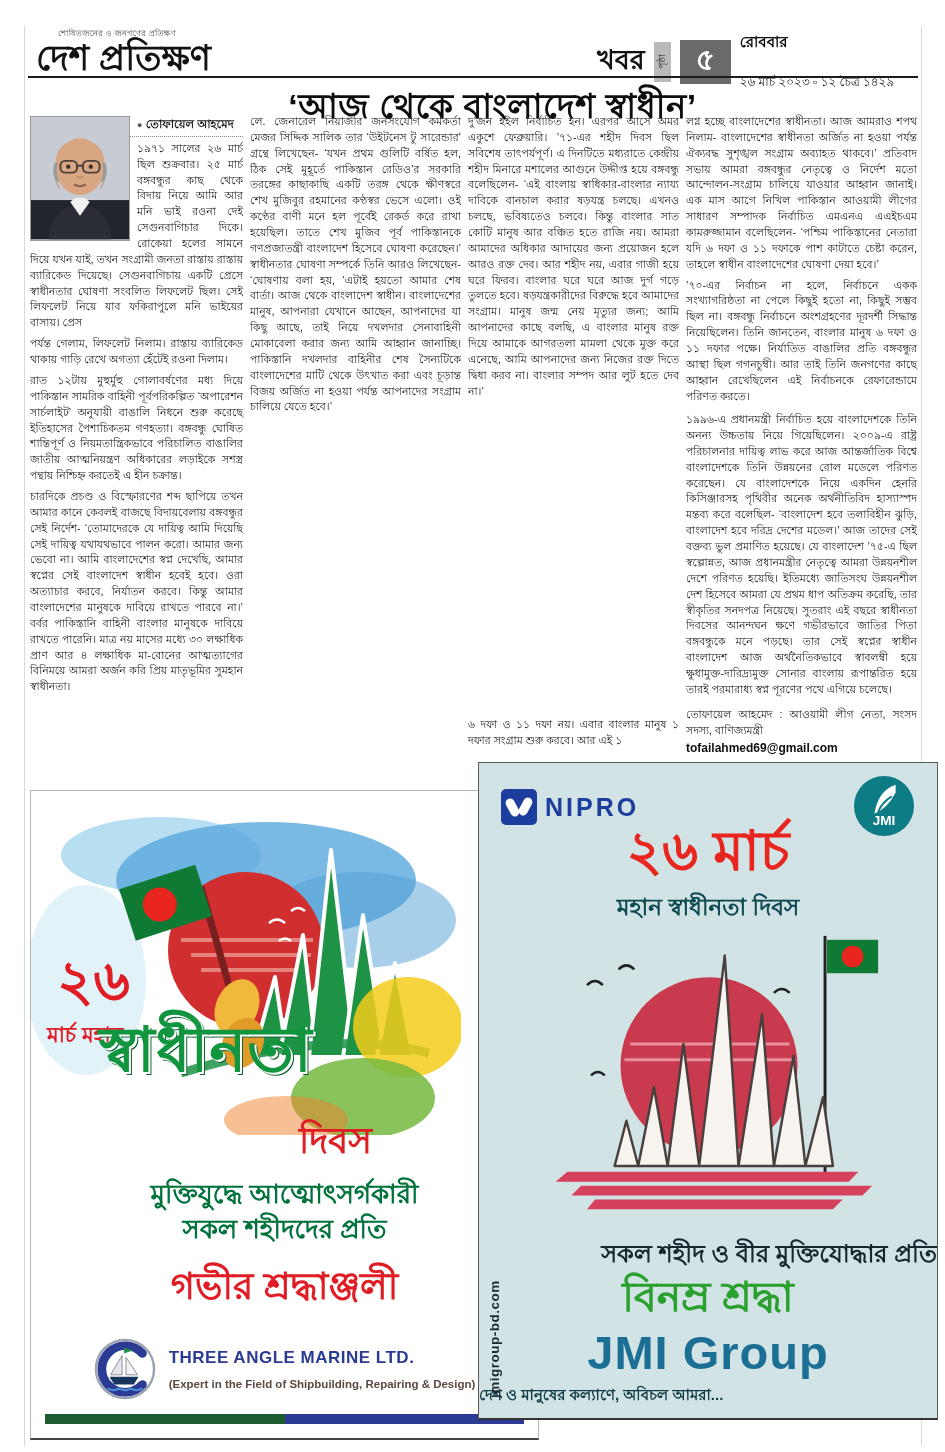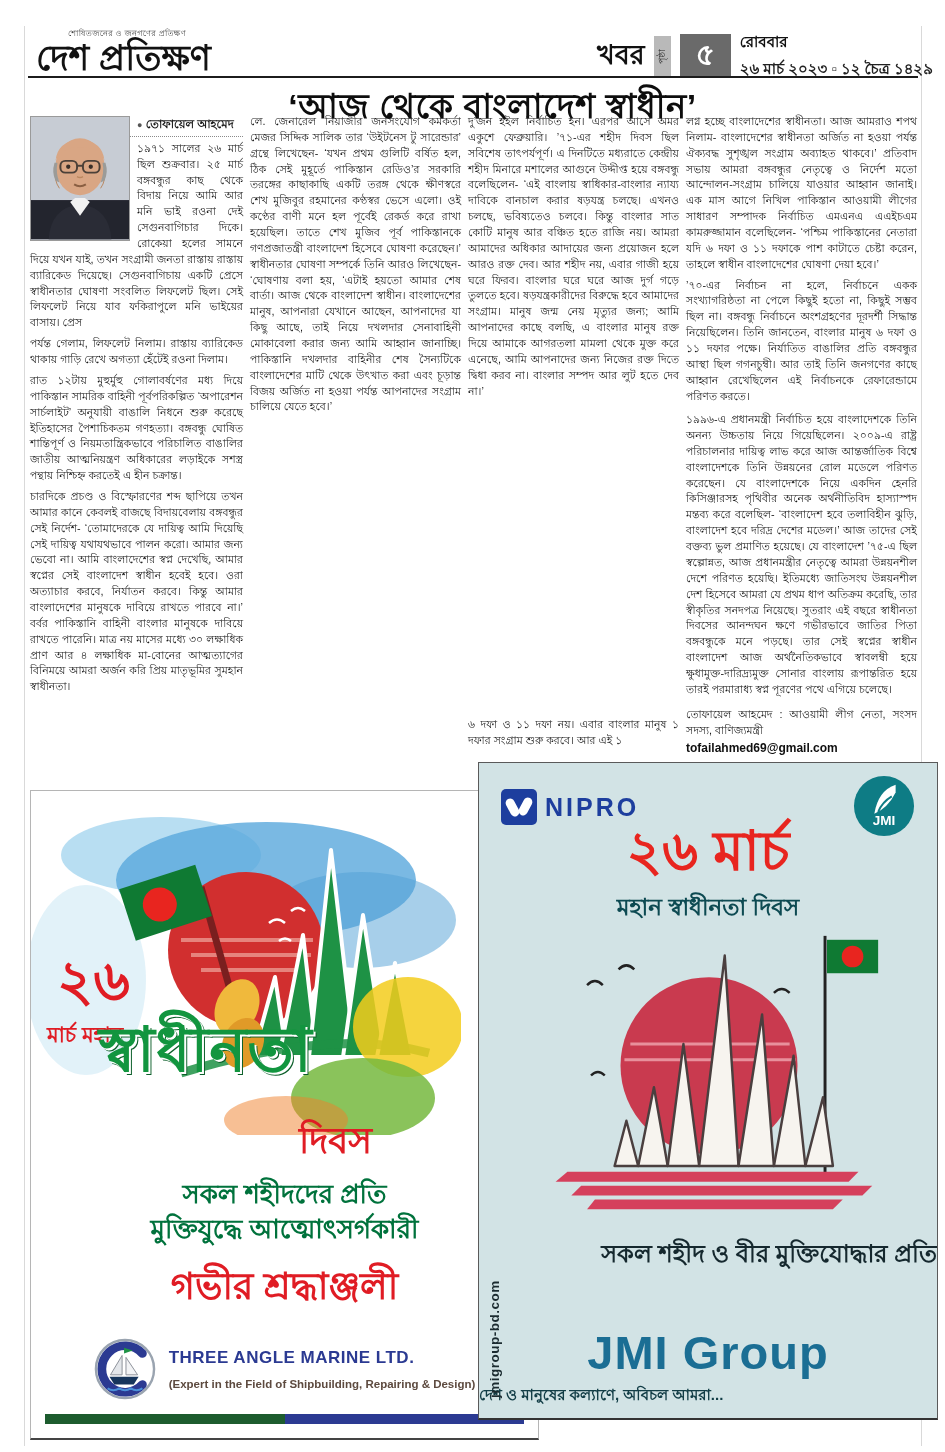--- a/index.html
+++ b/index.html
@@ -4,31 +4,31 @@
 <style>
   * { margin:0; padding:0; box-sizing:border-box; }
   html,body { background:#ffffff; }
   body { width:945px; height:1452px; position:relative; overflow:hidden;
          font-family:"Liberation Sans","DejaVu Sans",sans-serif; color:#1a1a1a; }
   .edge { position:absolute; top:26px; bottom:6px; width:1px; background:#d9d9d9; }
   .edge.l { left:24px; } .edge.r { right:23px; }
 
   
   .masthead { position:absolute; left:30px; top:27px; }
-  .masthead .tagline { font-size:8px; color:#444; letter-spacing:.4px; margin-left:38px; }
+  .masthead .tagline { font-size:8px; color:#444; letter-spacing:.4px; margin-left:28px; }
   .masthead .title { font-size:35px; font-weight:bold; color:#121212; line-height:1.05; position:relative; padding-left:6px; }
   .masthead .accent { position:absolute; left:0; top:14px; width:13px; height:21px; background:#d81f26; border-radius:0 60% 60% 0; opacity:.9; z-index:-1; }
   .hrule { position:absolute; left:28px; right:27px; top:76px; height:2px; background:#1c1c1c; }
   .hdr-right { position:absolute; left:597px; top:30px; display:flex; align-items:center; gap:9px; }
   .khobor { font-size:27px; font-weight:bold; color:#111; }
   .pg-label { width:17px; height:40px; background:#b9b9b9; display:flex; align-items:center; justify-content:center; }
   .pg-label span { transform:rotate(-90deg); font-size:9px; color:#222; white-space:nowrap; }
   .pg-num { width:51px; height:44px; background:#6a6a6a; color:#fff; font-size:30px; font-weight:bold; display:flex; align-items:center; justify-content:center; }
   .daydate .day { font-size:15px; font-weight:bold; color:#111; }
-  .daydate .date { font-size:15px; color:#222; margin-top:2px;font-weight:bold; }
+  .daydate .date { font-size:12px; color:#222; margin-top:18px; }
 
   
   .headline { position:absolute; left:245px; top:80px; width:495px; text-align:center;
               font-size:34px; font-weight:bold; color:#0d0d0d; letter-spacing:.5px; }
   .col { position:absolute; top:114px; font-size:10.8px; line-height:1.47; text-align:justify; color:#191919;
          display:flex; flex-direction:column; }
   .col p { margin-bottom:5px; }
   .col .sp { flex:1; }
   .c1 { left:30px;  width:213px; height:670px; display:block; }
   .c2 { left:250px; width:211px; height:670px; }
@@ -194,22 +194,22 @@
     </g>
     <ellipse cx="377" cy="232" rx="55" ry="50" fill="#f3cd1c" opacity="0.85"></ellipse>
     <ellipse cx="332" cy="303" rx="72" ry="40" fill="#76b83e" opacity="0.85"></ellipse>
     <ellipse cx="255" cy="325" rx="62" ry="24" fill="#ef7f2a" opacity="0.5"></ellipse>
   </svg>
   <div class="al-26">২৬</div>
   <div class="al-march">মার্চ মহান</div>
   <div class="al-big">স্বাধীনতা</div>
   <div class="al-dibos">দিবস</div>
   <div class="al-lines">
+    <div class="g">মুক্তিযুদ্ধে আত্মোৎসর্গকারী</div>
     <div class="g">সকল শহীদদের প্রতি</div>
-    <div class="g">মুক্তিযুদ্ধে আত্মোৎসর্গকারী</div>
     <div class="r">গভীর শ্রদ্ধাঞ্জলী</div>
   </div>
   <div class="al-logo">
     <svg width="62" height="62" viewBox="0 0 64 64">
       <circle cx="32" cy="32" r="30" fill="#ffffff" stroke="#9aa4b0" stroke-width="2.5"></circle>
       <path d="M50,16 A24 24 0 1 0 50,48" stroke="#2b3a92" stroke-width="9" fill="none" stroke-linecap="round"></path>
       <polygon points="29,18 29,38 17,38" fill="#e3e6ea" stroke="#8a8f98" stroke-width="1"></polygon>
       <polygon points="33,20 33,38 45,38" fill="#f2f3f5" stroke="#8a8f98" stroke-width="1"></polygon>
       <path d="M16,40 h30 l-5,8 h-20 z" fill="#16355c"></path>
       <polygon points="31,10 40,13 31,16" fill="#1e9245"></polygon>
@@ -269,16 +269,17 @@
       <polygon points="246,242 266,130 278,242"></polygon>
       <polygon points="278,242 296,172 306,242"></polygon>
     </g>
     <g fill="#d5405c">
       <polygon points="36,248 332,248 322,258 24,258"></polygon>
       <polygon points="50,262 346,262 336,272 40,272"></polygon>
       <polygon points="64,276 316,276 306,286 56,286"></polygon>
     </g>
   </svg>
   <div class="ar-trib1">সকল শহীদ ও বীর মুক্তিযোদ্ধার প্রতি</div>
+  <div class="ar-trib2">বিনম্র শ্রদ্ধা</div>
   <div class="ar-comp">JMI Group</div>
   <div class="ar-tag">দেশ ও মানুষের কল্যাণে, অবিচল আমরা...</div>
   <div class="ar-web">jmigroup-bd.com</div>
 </div>
 
 </body></html>

